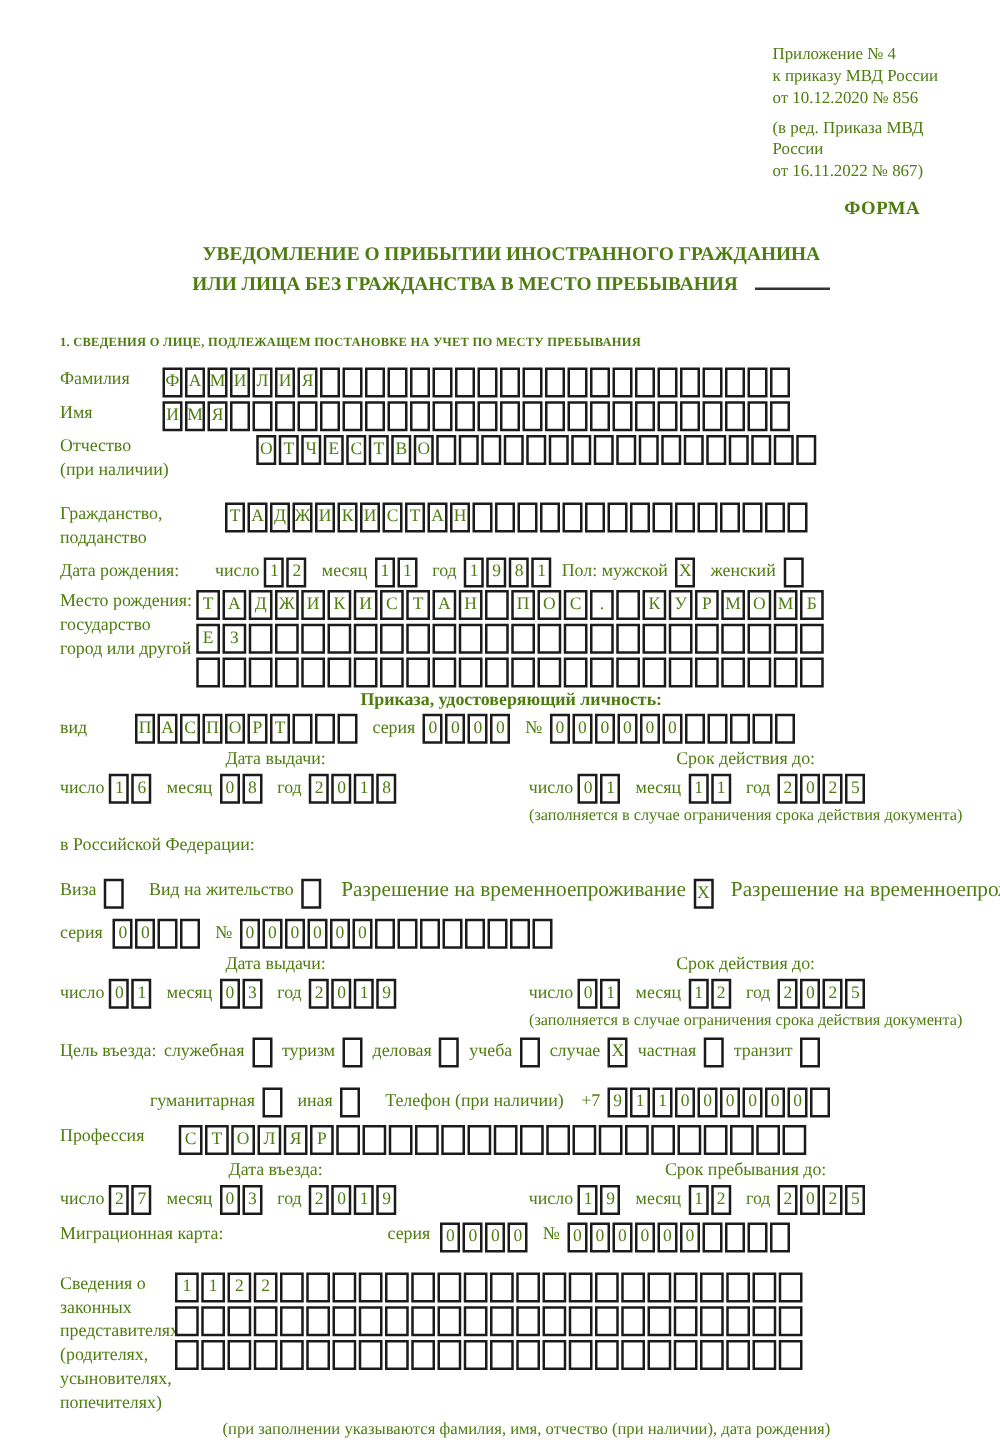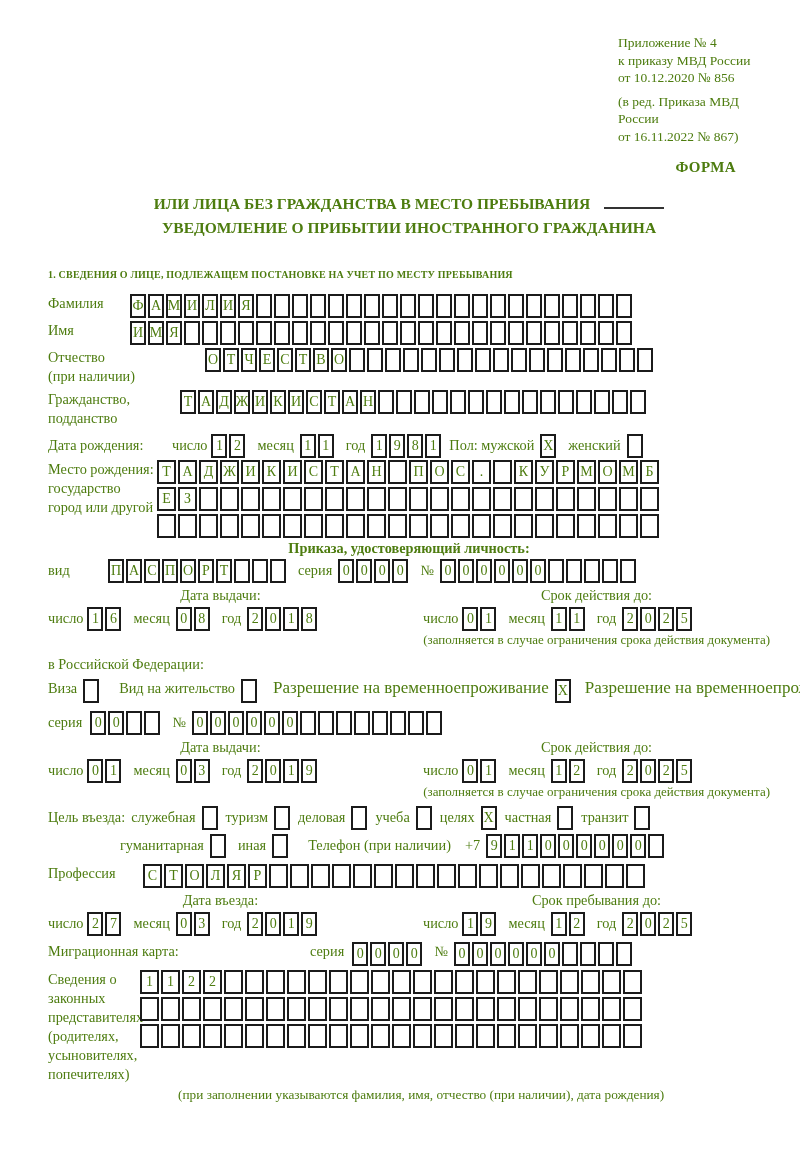--- a/index.html
+++ b/index.html
@@ -24,21 +24,21 @@
     width:16px; height:24px; flex:none;
     border:2px solid #1b1b1b; margin-right:2px; background:#fff;
     display:flex; align-items:center; justify-content:center;
     font-size:14px; line-height:1;
   }
   .w .cell { width:19px; }
   .stack { display:flex; flex-direction:column; }
   .stack .cells { margin-top:3px; }
   .stack .cells:first-child { margin-top:0; }
 
-  .mt2{margin-top:2px} .mt3{margin-top:3px} .mt4{margin-top:4px}
+  .mt2{margin-top:2px} .mt3{margin-top:3px} .mt4{margin-top:16px}
   .mt6{margin-top:6px} .mt8{margin-top:8px} .mt14{margin-top:14px}
   .lw60{width:60px} .lw82{width:82px} .lw92{width:92px} .lw95{width:95px}
   .lw109{width:109px} .lw118{width:118px} .lw132{width:132px} .lw150{width:150px} .lw157{width:157px}
   .mr4{margin-right:4px} .ml6{margin-left:6px} .ml8{margin-left:8px} .ml10{margin-left:10px}
   .ml12{margin-left:12px} .ml14{margin-left:14px} .ml18{margin-left:18px} .ml72{margin-left:72px} .ml112{margin-left:112px}
   .mlr8{margin:0 6px 0 10px}
 
   .dochead { font-weight:bold; font-size:14.3px; text-align:center; margin-top:2px; }
   .pair { display:flex; margin-top:4px;align-items:center; }
   .pcol-l { width:345px; flex:none; }
@@ -60,24 +60,24 @@
     <div>Приложение № 4</div>
     <div>к приказу МВД России</div>
     <div>от 10.12.2020 № 856</div>
     <div class="gap">(в ред. Приказа МВД России</div>
     <div>от 16.11.2022 № 867)</div>
   </div>
 
   <div class="forma">ФОРМА</div>
 
   <div class="title">
+    <div>УВЕДОМЛЕНИЕ О ПРИБЫТИИ ИНОСТРАННОГО ГРАЖДАНИНА</div>
     <div>
       <span>ИЛИ ЛИЦА БЕЗ ГРАЖДАНСТВА В МЕСТО ПРЕБЫВАНИЯ</span><span class="blank"></span>
     </div>
-    <div>УВЕДОМЛЕНИЕ О ПРИБЫТИИ ИНОСТРАННОГО ГРАЖДАНИНА</div>
   </div>
 
   <div class="sec">1. СВЕДЕНИЯ О ЛИЦЕ, ПОДЛЕЖАЩЕМ ПОСТАНОВКЕ НА УЧЕТ ПО МЕСТУ ПРЕБЫВАНИЯ</div>
 
   <div class="row mt14">
     <div class="lbl lw82">Фамилия</div>
     <div class="cells">
         <span class="cell">Ф</span>
         <span class="cell">А</span>
         <span class="cell">М</span>
@@ -532,21 +532,21 @@
         <span class="cell"></span>
       </span>
     <span class="lbl ml6">деловая</span>
     <span class="cells cb">
         <span class="cell"></span>
       </span>
     <span class="lbl ml6">учеба</span>
     <span class="cells cb">
         <span class="cell"></span>
       </span>
-    <span class="lbl ml6">целях</span>
+    <span class="lbl ml6">случае</span>
     <span class="cells cb">
         <span class="cell">X</span>
       </span>
     <span class="lbl ml6">частная</span>
     <span class="cells cb">
         <span class="cell"></span>
       </span>
     <span class="lbl ml6">транзит</span>
     <span class="cells cb">
         <span class="cell"></span>

